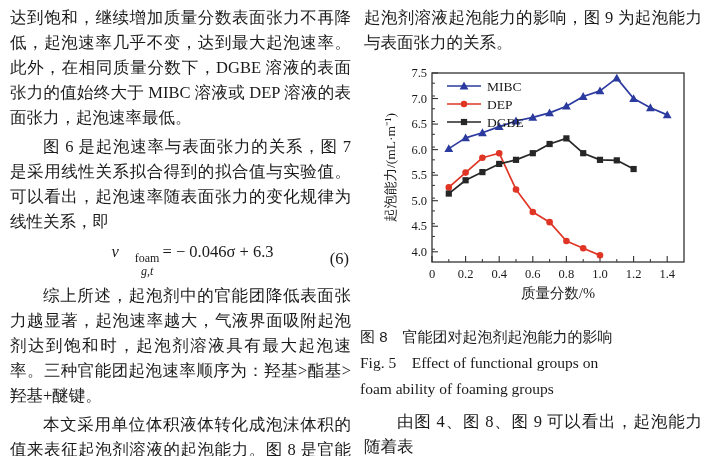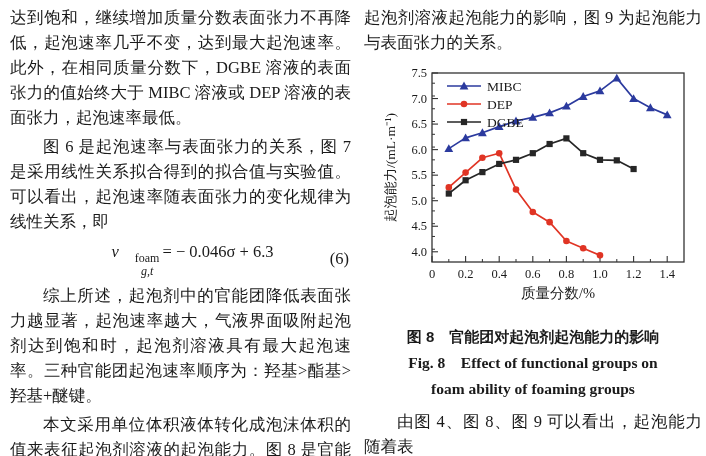--- a/index.html
+++ b/index.html
@@ -23,21 +23,21 @@
   .eq-var { font-style: italic; }
   .supsub {
     display: inline-flex; flex-direction: column; line-height: 1.05;
     font-size: 12px; vertical-align: -0.45em; margin-left: 16px; margin-right: 3px;
   }
   .supsub .sup { font-style: normal; }
   .supsub .sub { font-style: italic; }
   .eq-num { width: 46px; text-align: right; padding-right: 6px; }
   .figure-block { margin-top: 6px; }
   .chart-wrap { margin: 2px 0 0 22px; }
-  .caption { text-align: center; font-weight: bold; line-height: 26px; }
+  .caption { font-weight: normal; line-height: 26px; }
   .caption-cn { font-family: "Liberation Sans", sans-serif; font-size: 15px; margin-top: 4px; }
   .caption-en { font-family: "Liberation Serif", serif; font-size: 15.5px; }
   .after-fig { margin-top: 7px; }
 </style>
 </head>
 <body>
 
 <div class="page">
 
   <div class="col col-left">
@@ -163,20 +163,20 @@
             <text x="105" y="29.5" font-family="Liberation Serif, serif" font-size="13.5" fill="#1a1a1a">MIBC</text>
             <line x1="65" y1="43" x2="99" y2="43" stroke="#e03424" stroke-width="1.7"></line>
             <circle cx="82" cy="43" r="3.3" fill="#e03424"></circle>
             <text x="105" y="47.5" font-family="Liberation Serif, serif" font-size="13.5" fill="#1a1a1a">DEP</text>
             <line x1="65" y1="61" x2="99" y2="61" stroke="#262626" stroke-width="1.7"></line>
             <rect x="78.9" y="57.9" width="6.2" height="6.2" fill="#262626"></rect>
             <text x="105" y="65.5" font-family="Liberation Serif, serif" font-size="13.5" fill="#1a1a1a">DGBE</text>
           </svg>
       </div>
       <div class="caption caption-cn">图 8　官能团对起泡剂起泡能力的影响</div>
-      <div class="caption caption-en">Fig. 8　Effect of functional groups on</div>
+      <div class="caption caption-en">Fig. 5　Effect of functional groups on</div>
       <div class="caption caption-en">foam ability of foaming groups</div>
     </div>
 
     <p class="indent after-fig">由图 4、图 8、图 9 可以看出，起泡能力随着表</p>
   </div>
 
 </div>
 
 </body></html>

